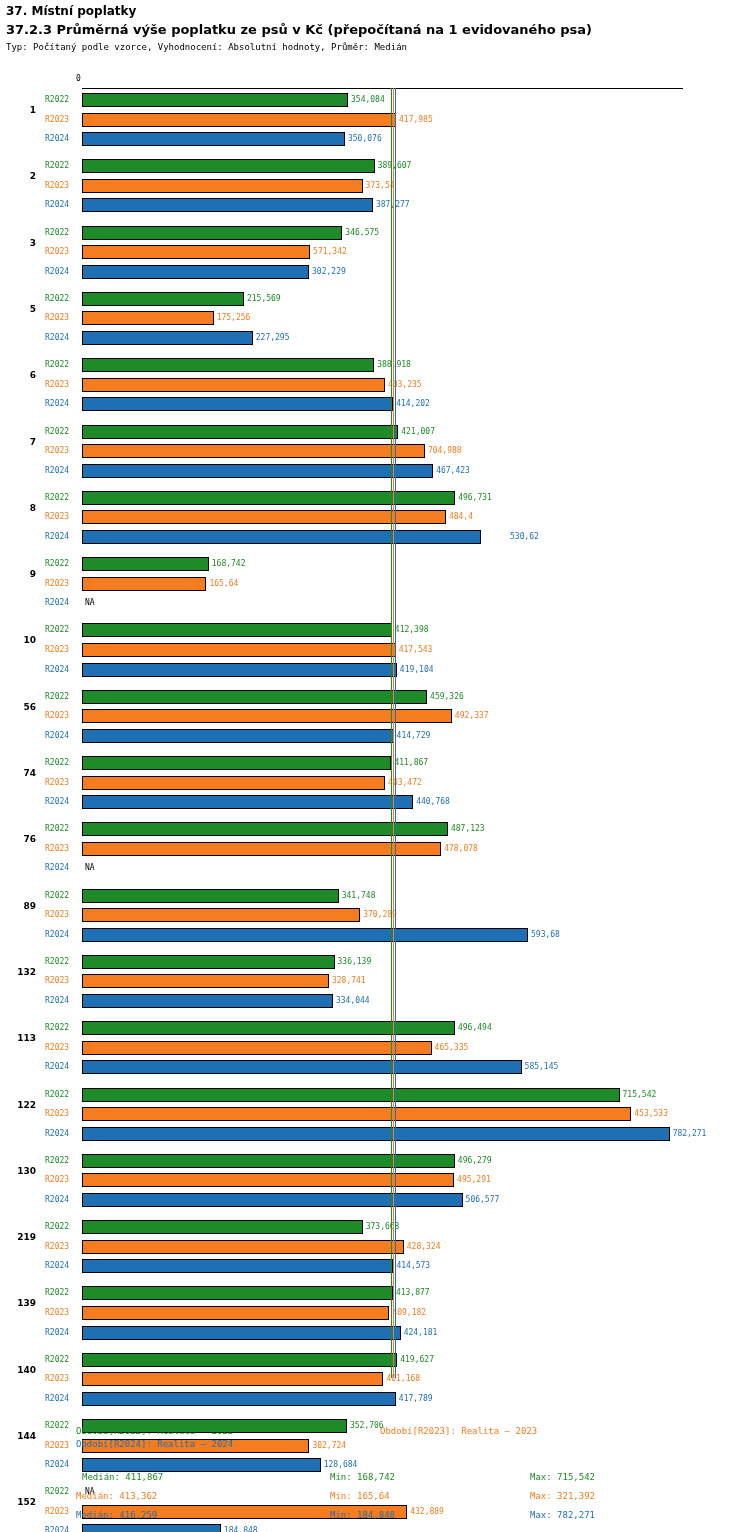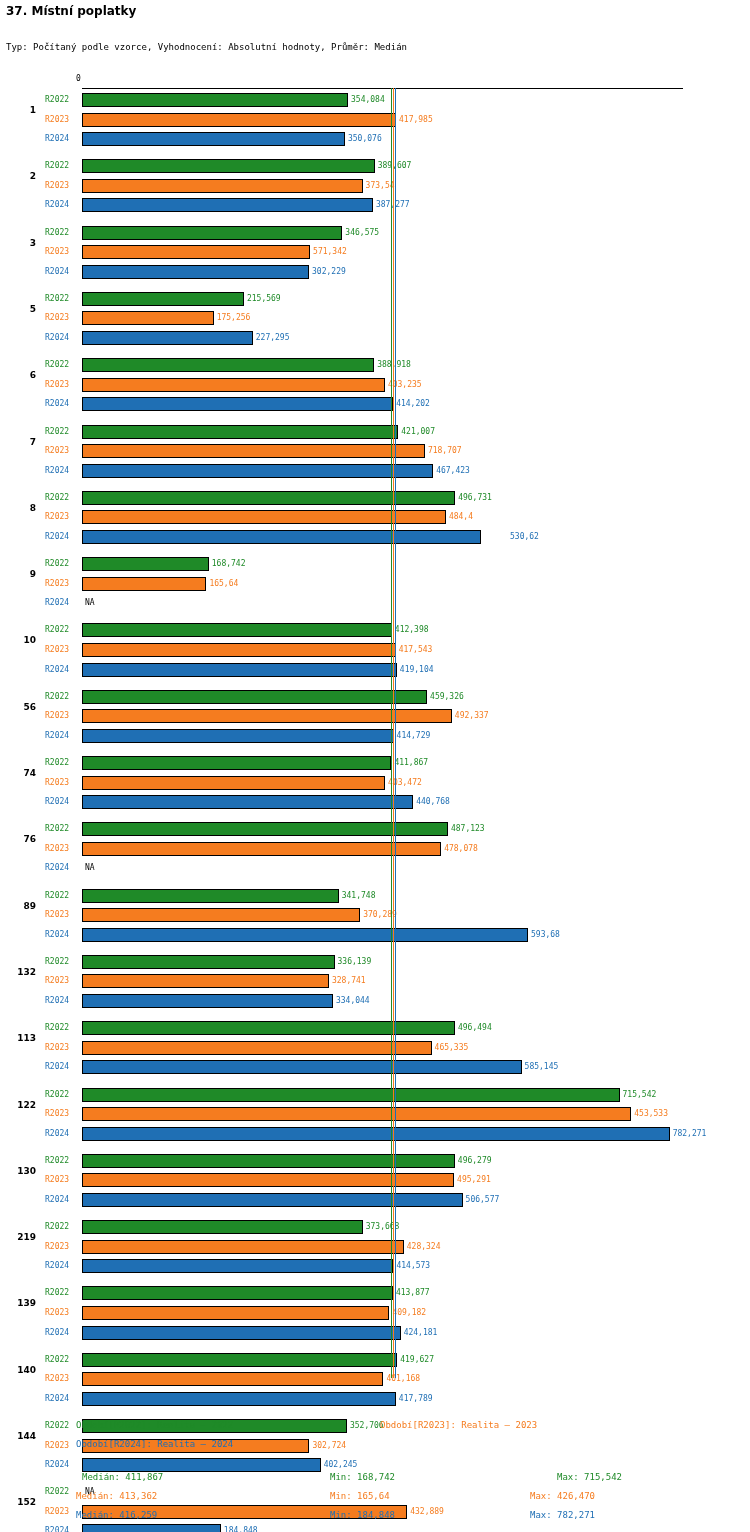--- a/index.html
+++ b/index.html
@@ -140,20 +140,21 @@
   .c0 { color: #1f8a28; }
   .c1 { color: #f57c1f; }
   .c2 { color: #1f6fb4; }
 </style>
 </head>
 <body>
 
 <div class="page">
 
   <div class="title-main">37. Místní poplatky</div>
+  <div class="title-sub">37.2.3 Průměrná výše poplatku ze psů v Kč (přepočítaná na 1 evidovaného psa)</div>
   <div class="title-type">Typ: Počítaný podle vzorce, Vyhodnocení: Absolutní hodnoty, Průměr: Medián</div>
   <div class="axis-zero-label">0</div>
 
   <div class="plot" id="plot">
     <div class="axis-line"></div>
   <div class="group" style="top: 3px; height: 58.8px;">
         <div class="group-label">1</div>
         <div class="row" style="top: 0px;">
           <div class="row-label c0">R2022</div>
           <div class="bar" style="width: 266.006px; background: rgb(31, 138, 40);"></div>
@@ -245,21 +246,21 @@
       <div class="group" style="top: 334.5px; height: 58.8px;">
         <div class="group-label">7</div>
         <div class="row" style="top: 0px;">
           <div class="row-label c0">R2022</div>
           <div class="bar" style="width: 316.282px; background: rgb(31, 138, 40);"></div>
           <div class="bar-value c0" style="left: 401.282px;">421,007</div>
         </div>
         <div class="row" style="top: 19.6px;">
           <div class="row-label c1">R2023</div>
           <div class="bar" style="width: 342.882px; background: rgb(245, 124, 31);"></div>
-          <div class="bar-value c1" style="left: 427.882px;">718,707</div>
+          <div class="bar-value c1" style="left: 427.882px;">704,988</div>
         </div>
         <div class="row" style="top: 39.2px;">
           <div class="row-label c2">R2024</div>
           <div class="bar" style="width: 351.152px; background: rgb(31, 111, 180);"></div>
           <div class="bar-value c2" style="left: 436.152px;">467,423</div>
         </div>
       </div>
       <div class="group" style="top: 400.8px; height: 58.8px;">
         <div class="group-label">8</div>
         <div class="row" style="top: 0px;">
@@ -518,21 +519,21 @@
           <div class="bar-value c0" style="left: 349.97px;">352,706</div>
         </div>
         <div class="row" style="top: 19.6px;">
           <div class="row-label c1">R2023</div>
           <div class="bar" style="width: 227.421px; background: rgb(245, 124, 31);"></div>
           <div class="bar-value c1" style="left: 312.421px;">302,724</div>
         </div>
         <div class="row" style="top: 39.2px;">
           <div class="row-label c2">R2024</div>
           <div class="bar" style="width: 238.682px; background: rgb(31, 111, 180);"></div>
-          <div class="bar-value c2" style="left: 323.682px;">402,245</div>
+          <div class="bar-value c2" style="left: 323.682px;">128,684</div>
         </div>
       </div>
       <div class="group" style="top: 1395.3px; height: 58.8px;">
         <div class="group-label">152</div>
         <div class="row" style="top: 0px;">
           <div class="row-label c0">R2022</div>
           <div class="bar-na">NA</div>
         </div>
         <div class="row" style="top: 19.6px;">
           <div class="row-label c1">R2023</div>
@@ -544,36 +545,36 @@
           <div class="bar" style="width: 138.867px; background: rgb(31, 111, 180);"></div>
           <div class="bar-value c2" style="left: 223.867px;">184,848</div>
         </div>
       </div>
       <div class="mean-line" style="left: 391.415px; background: rgb(31, 138, 40);"></div>
       <div class="mean-line" style="left: 392.538px; background: rgb(245, 124, 31);"></div>
       <div class="mean-line" style="left: 394.715px; background: rgb(31, 111, 180);"></div>
     </div>
 
   <div class="legend" id="legend">
-      <div class="legend-row" style="top: 0px;">
+      <div class="legend-row" style="top: 6px;">
         <div class="legend-cell" style="left: 76px; color: rgb(31, 138, 40);">Období[R2022]: Realita – 2022</div>
         <div class="legend-cell" style="left: 380px; color: rgb(245, 124, 31);">Období[R2023]: Realita – 2023</div>
       </div>
       <div class="legend-row" style="top: 19px;">
         <div class="legend-cell" style="left: 76px; color: rgb(31, 111, 180);">Období[R2024]: Realita – 2024</div>
       </div>
       <div class="legend-row" style="top: 52px;">
         <div class="legend-cell" style="left: 82px; color: rgb(31, 138, 40); text-align: center;">Medián: 411,867</div>
         <div class="legend-cell" style="left: 330px; color: rgb(31, 138, 40);">Min: 168,742</div>
-        <div class="legend-cell" style="left: 530px; color: rgb(31, 138, 40); margin-left: 27px;">Max: 715,542</div>
+        <div class="legend-cell" style="left: 530px; color: rgb(31, 138, 40);">Max: 715,542</div>
       </div>
       <div class="legend-row" style="top: 71px;">
         <div class="legend-cell" style="left: 76px; color: rgb(245, 124, 31);">Medián: 413,362</div>
         <div class="legend-cell" style="left: 330px; color: rgb(245, 124, 31);">Min: 165,64</div>
-        <div class="legend-cell" style="left: 530px; color: rgb(245, 124, 31);">Max: 426,470</div>
+        <div class="legend-cell" style="left: 530px; color: rgb(245, 124, 31);">Max: 321,392</div>
       </div>
       <div class="legend-row" style="top: 90px;">
         <div class="legend-cell" style="left: 76px; color: rgb(31, 111, 180);">Medián: 416,259</div>
         <div class="legend-cell" style="left: 330px; color: rgb(31, 111, 180);">Min: 184,848</div>
         <div class="legend-cell" style="left: 530px; color: rgb(31, 111, 180);">Max: 782,271</div>
       </div>
     </div>
 
 </div>
 

